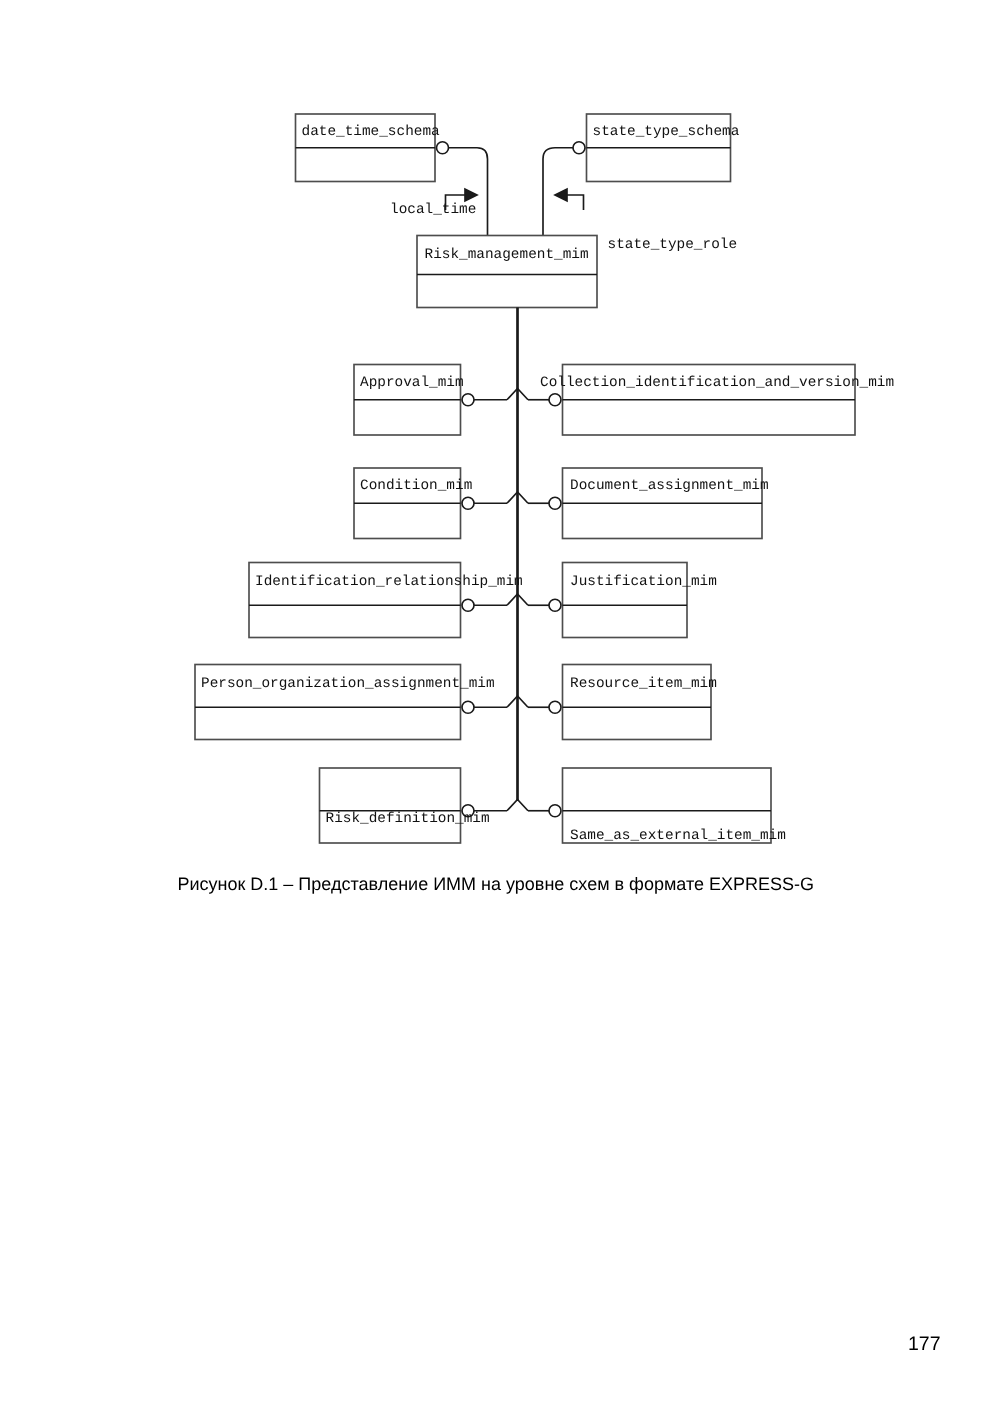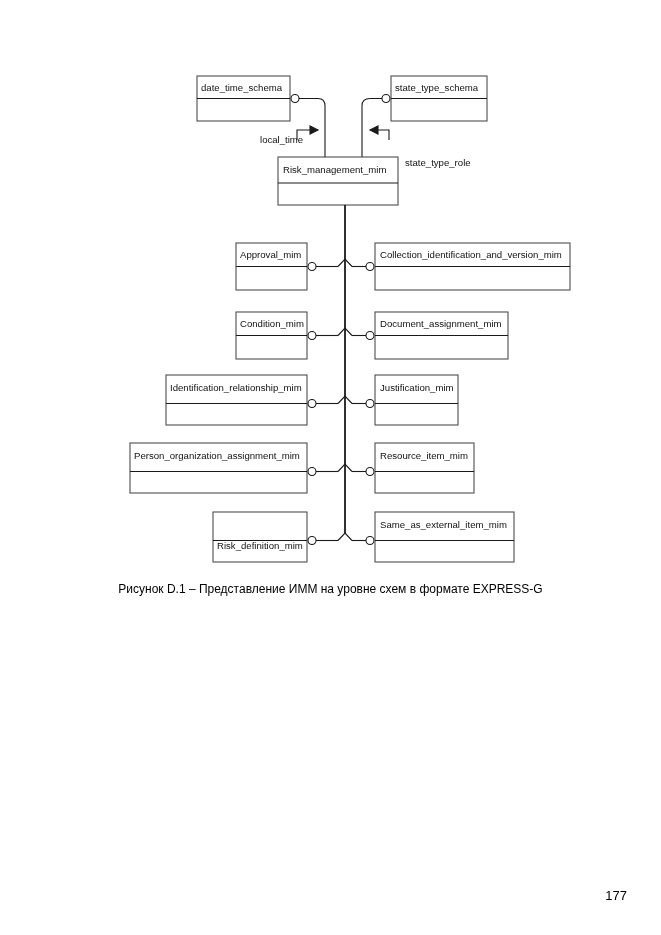--- a/index.html
+++ b/index.html
@@ -9,21 +9,21 @@
     color:#000;position:relative;overflow:hidden;
   }
   #page{position:relative;width:661px;height:935px;}
 
   .hdr{
     position:absolute;top:36px;right:32px;
     font-size:12.5px;font-weight:bold;letter-spacing:.2px;
     white-space:nowrap;
   }
 
-  #figure{position:absolute;left:0;top:0;width:661px;height:600px;}
+  #figure{position:absolute;left:0;top:0;width:661px;height:600px;font-family:Liberation Mono, monospace;}
   #figure svg{position:absolute;left:0;top:0;}
 
   .boxlabel{
     position:absolute;font-size:9.6px;color:#111;
     white-space:nowrap;line-height:1;
   }
   .edgelabel{
     position:absolute;font-size:9.6px;color:#111;white-space:nowrap;line-height:1;padding-left:13px;
   }
 
@@ -149,33 +149,33 @@
 
     <div class="boxlabel" style="left:201px;top:83px;">date_time_schema</div>
     <div class="boxlabel" style="left:395px;top:83px;">state_type_schema</div>
 
     <div class="edgelabel" style="left:247px;top:135px;">local_time</div>
     <div class="edgelabel" style="left:392px;top:135px;margin-top:23px;">state_type_role</div>
 
     <div class="boxlabel" style="left:283px;top:165px;">Risk_management_mim</div>
 
     <div class="boxlabel" style="left:240px;top:250px;">Approval_mim</div>
-    <div class="boxlabel" style="left:380px;top:250px;">Collection_identification_and_version_mim</div>
+    <div class="boxlabel" style="left:360px;top:250px;">Collection_identification_and_version_mim</div>
 
     <div class="boxlabel" style="left:240px;top:319px;">Condition_mim</div>
     <div class="boxlabel" style="left:380px;top:319px;">Document_assignment_mim</div>
 
     <div class="boxlabel" style="left:170px;top:383px;">Identification_relationship_mim</div>
     <div class="boxlabel" style="left:380px;top:383px;">Justification_mim</div>
 
     <div class="boxlabel" style="left:134px;top:451px;">Person_organization_assignment_mim</div>
     <div class="boxlabel" style="left:380px;top:451px;">Resource_item_mim</div>
 
     <div class="boxlabel" style="left:217px;top:520px;margin-top:21px;">Risk_definition_mim</div>
-    <div class="boxlabel" style="left:380px;top:520px;text-align:right;">Same_as_external_item_mim</div>
+    <div class="boxlabel" style="left:380px;top:552px;text-align:right;">Same_as_external_item_mim</div>
 
   </div>
 
   <div class="caption">Рисунок D.1 –  Представление ИММ на уровне схем в формате EXPRESS-G</div>
 
   <div class="pagenum">177</div>
 
 </div>
 
 </body></html>

